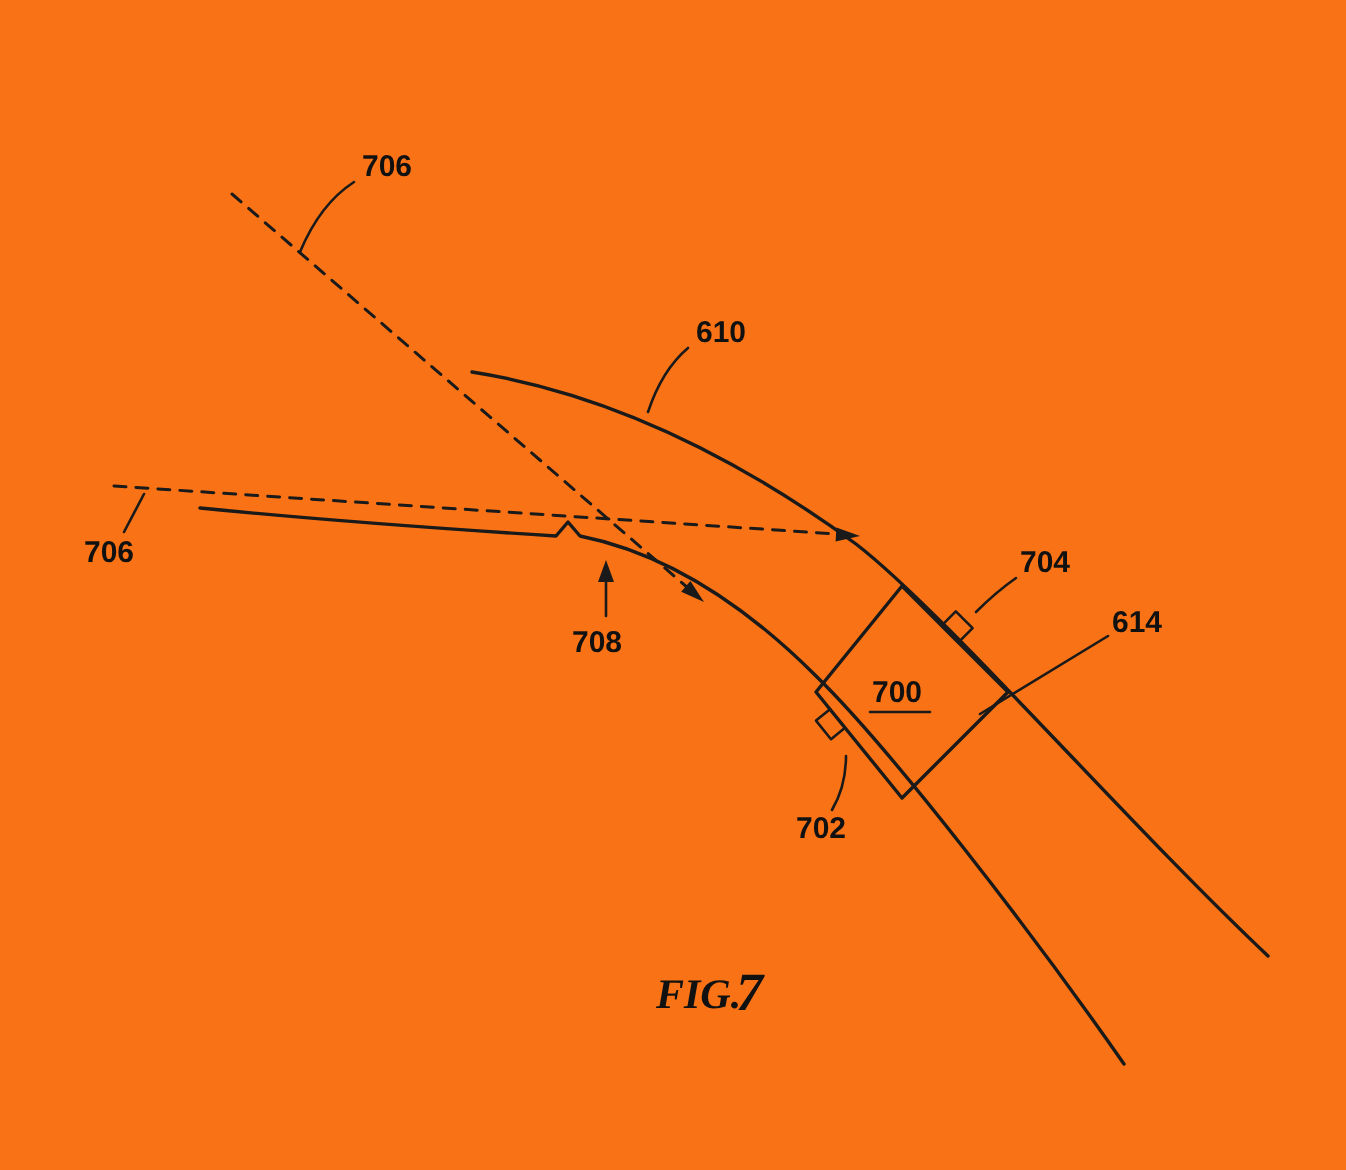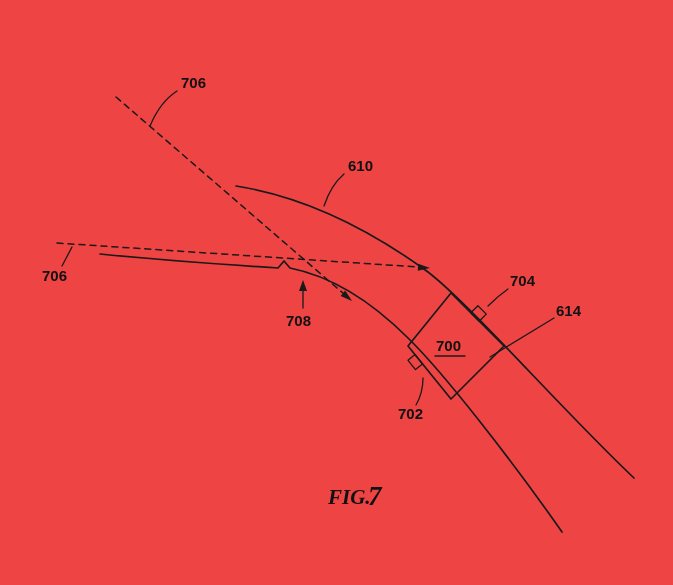--- a/index.html
+++ b/index.html
@@ -4,21 +4,21 @@
 <style>
   html, body {
     margin: 0;
     padding: 0;
     background: #ffffff;
   }
   .figure-canvas {
     position: relative;
     width: 673px;
     height: 585px;
-    background: #ef4444;
+    background: #f97316;
     overflow: hidden;
   }
   svg {
     display: block;
   }
   .stroke {
     fill: none;
     stroke: #1a1a1a;
     stroke-width: 1.7;
     stroke-linecap: round;

